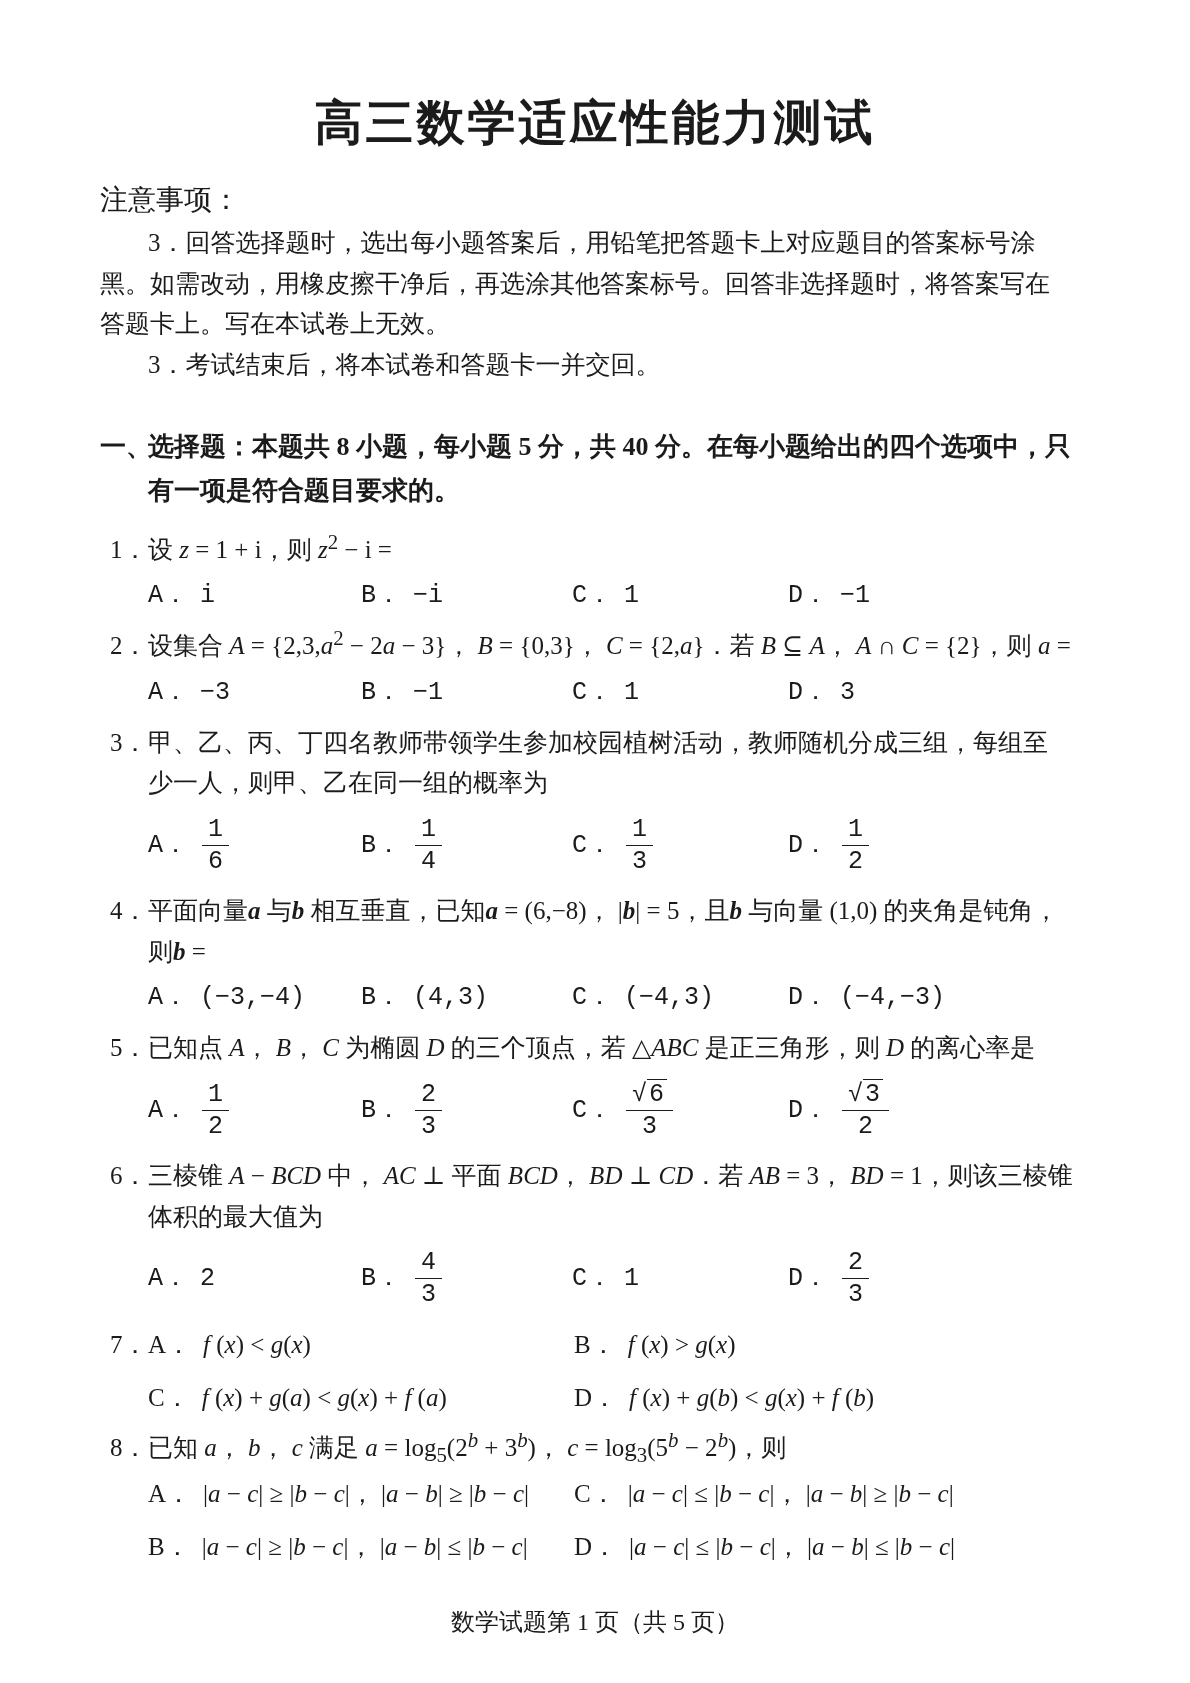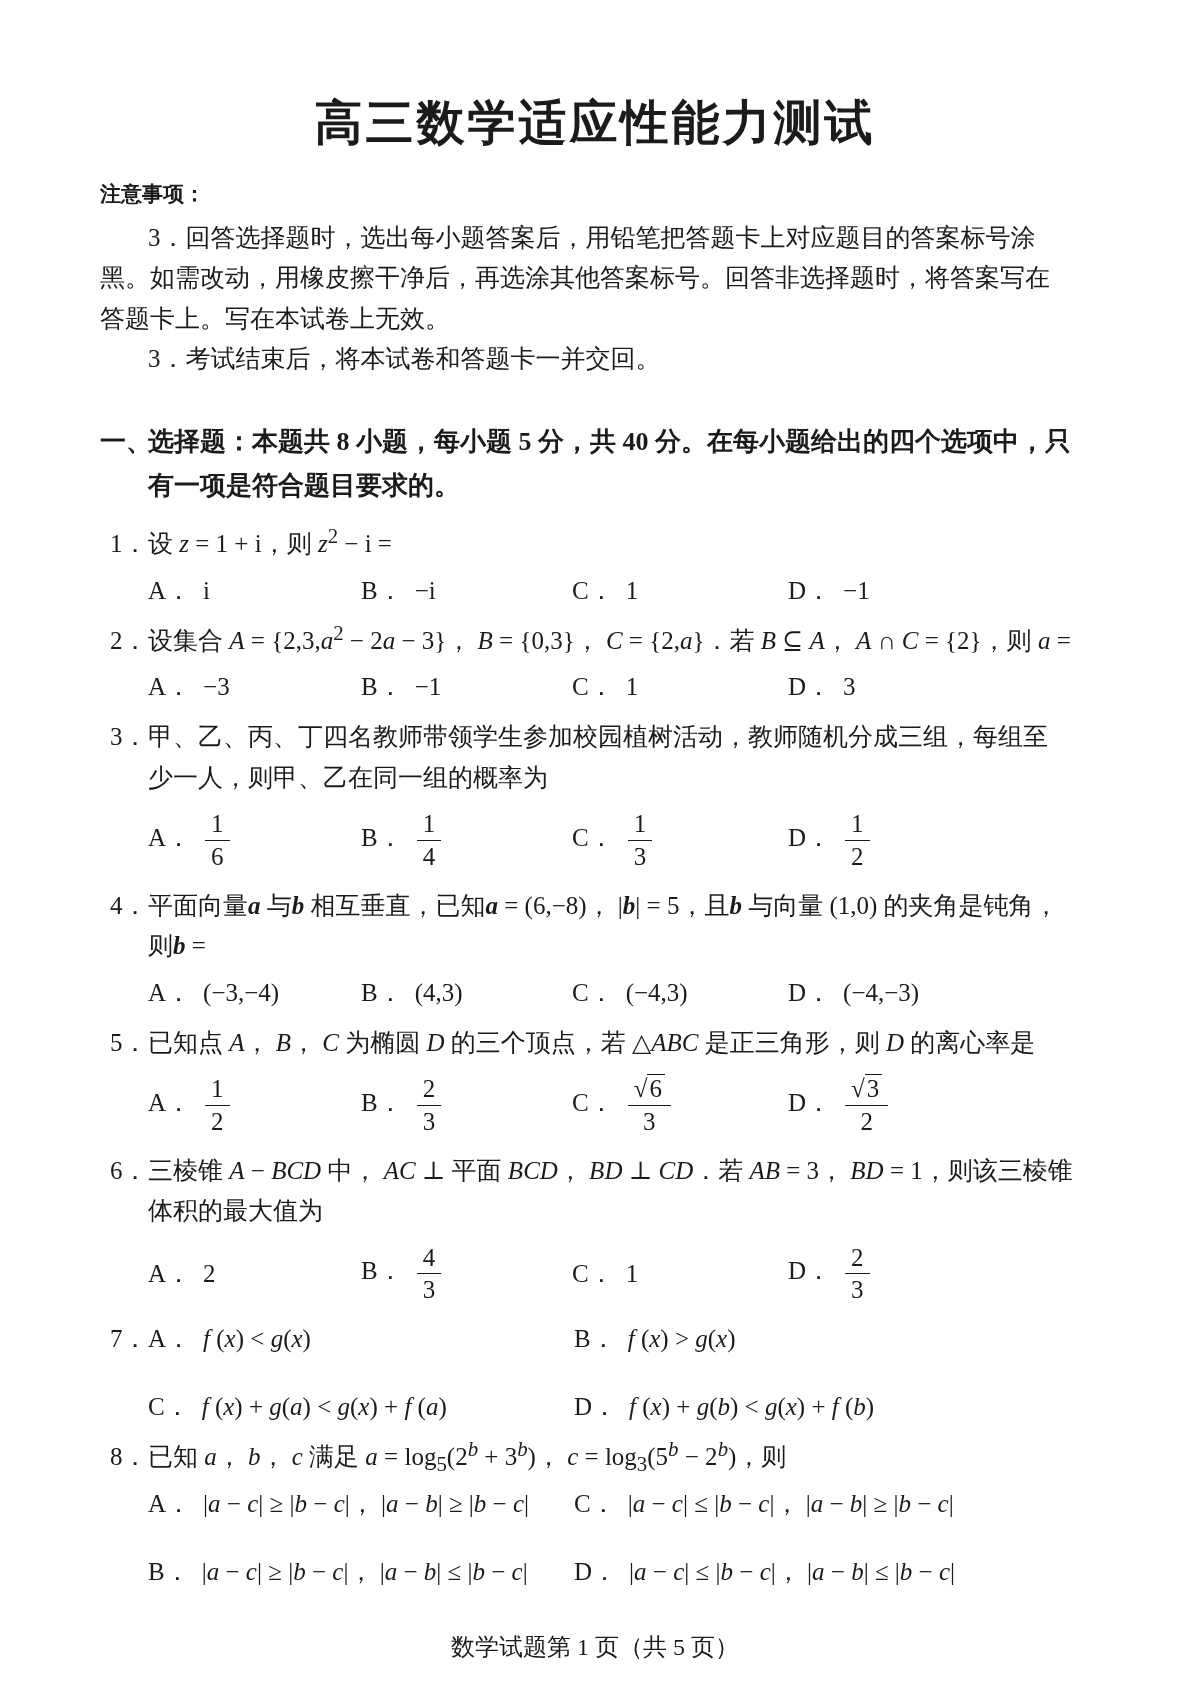--- a/index.html
+++ b/index.html
@@ -21,23 +21,23 @@
   }
   .title {
     text-align:center;
     font-size:48px;
     font-weight:bold;
     letter-spacing:3px;
     margin-bottom:24px;
     line-height:1.3;
   }
   .notice-heading {
-    font-weight:bold;
-    font-size:21px;
-    margin-bottom:6px;
+    font-weight:normal;
+    font-size:28px;
+    margin-bottom:0;
   }
   .notice-item {
     text-indent:48px;
     max-width:962px;
     line-height:1.62;
   }
   .section-heading {
     font-weight:bold;
     font-size:26px;
     margin-top:40px;
@@ -53,22 +53,22 @@
     padding-left:48px;
     line-height:1.62;
   }
   .q-num { position:absolute; left:10px; top:0; }
   .q-options {
     padding-left:48px;
     display:grid;
     margin-top:6px;
     align-items:center;
   }
-  .q-options.cols-4 { grid-template-columns:213px 211px 216px 1fr; row-gap:24px; }
-  .q-options.cols-2 { grid-template-columns:426px 1fr; row-gap:28px; }
+  .q-options.cols-4 { grid-template-columns:213px 211px 216px 1fr; row-gap:24px;font-family:Liberation Mono, monospace; }
+  .q-options.cols-2 { grid-template-columns:426px 1fr; row-gap:13px; }
   .option { white-space:nowrap; }
   .opt-label { margin-right:12px; }
   .frac {
     display:inline-block;
     vertical-align:middle;
     text-align:center;
     line-height:1.25;
     margin:4px 2px;
   }
   .frac .num { display:block; padding:0 6px; }

